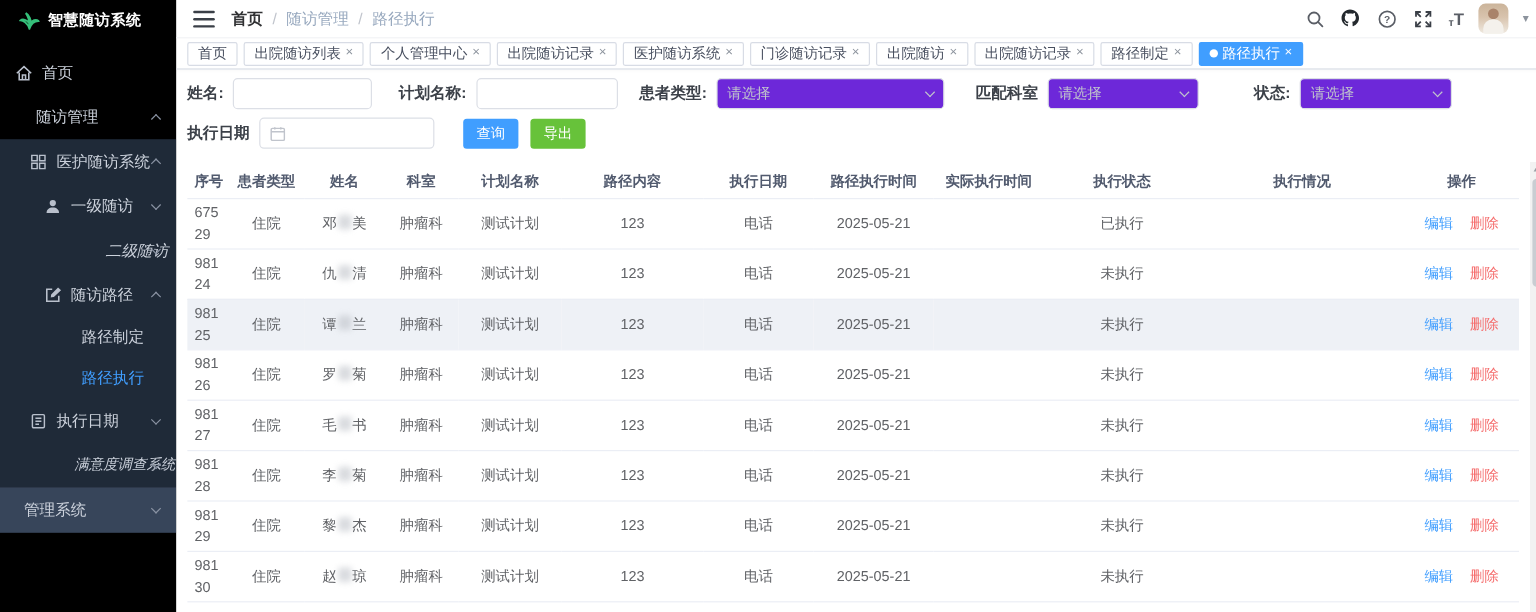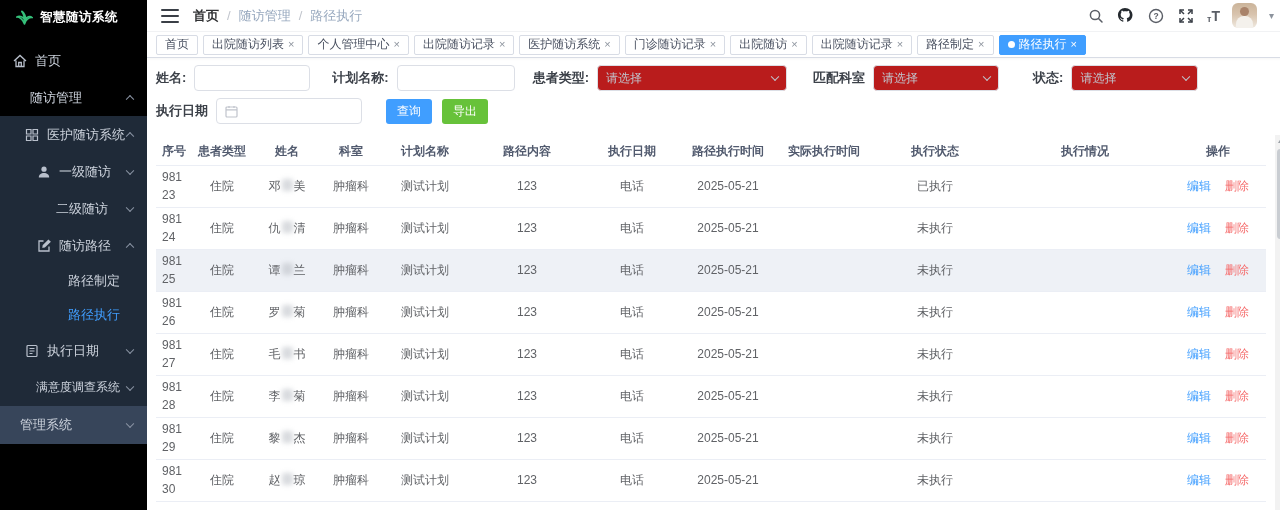--- a/index.html
+++ b/index.html
@@ -12,23 +12,23 @@
   .logo-row { height:34px; display:flex; align-items:center; padding-left:16px; gap:7px; }
   .logo-title { color:#fff; font-size:12.5px; font-weight:bold; letter-spacing:.5px; }
   .menu-item { height:37px; display:flex; align-items:center; position:relative; color:#ccd2dc; font-size:13px; cursor:pointer; }
   .menu-item .mi-icon { width:14px; height:14px; display:inline-flex; margin-right:8px; flex-shrink:0; }
   .menu-item .arrow { position:absolute; right:14px; top:50%; width:6px; height:6px; border-right:1.4px solid #8a93a3; border-bottom:1.4px solid #8a93a3; }
   .arrow.down { transform:translateY(-70%) rotate(45deg); }
   .arrow.up   { transform:translateY(-30%) rotate(-135deg); }
   .lv1  { padding-left:13px; }
   .lv1b { padding-left:30px; }
   .lv2  { padding-left:25px; }
-  .lv2t { padding-left:36px; }
+  .lv2t { padding-left:62px;font-style:italic; }
   .lv3  { padding-left:37px; }
-  .lv3t { padding-left:56px; }
+  .lv3t { padding-left:88px;font-style:italic; }
   .lv4  { padding-left:68px; height:34px; }
   .dark-block { background:#1f2a38; }
   .light-row { background:#37455a; height:38px;padding-left:20px; }
   .menu-item.active { color:#409eff; }
   .mi-small { font-size:12px; }
 
   
   .main { flex:1; display:flex; flex-direction:column; position:relative; background:#fff; }
 
   .navbar { height:32px; display:flex; align-items:center; padding:0 12px 0 14px; border-bottom:1px solid #f2f3f5; }
@@ -55,21 +55,21 @@
   .tab.active .x { color:#fff; }
   .tab .dot { width:7px; height:7px; border-radius:50%; background:#fff; display:inline-block; }
 
   
   .filters { padding:7px 9px 0 9px; }
   .f-row { display:flex; align-items:center; margin-bottom:7px; }
   .f-label { font-size:13px; color:#3c4149; font-weight:600; margin-right:8px; white-space:nowrap; }
   .f-input { height:26px; border:1px solid #dcdfe6; border-radius:4px; background:#fff; outline:none; padding:0 8px; font-size:12px; color:#606266; }
   .w-name { width:116px; margin-right:22px; }
   .w-plan { width:118px; margin-right:18px; }
-  .select { height:26px; border:1px solid #dcdfe6; border-radius:4px; background:#b91c1c; display:inline-flex; align-items:center; padding:0 8px; font-size:12px; color:#c0c4cc; position:relative; cursor:pointer; }
+  .select { height:26px; border:1px solid #dcdfe6; border-radius:4px; background:#6d28d9; display:inline-flex; align-items:center; padding:0 8px; font-size:12px; color:#c0c4cc; position:relative; cursor:pointer; }
   .select .sel-arrow { position:absolute; right:8px; top:50%; width:6px; height:6px; border-right:1.3px solid #c0c4cc; border-bottom:1.3px solid #c0c4cc; transform:translateY(-70%) rotate(45deg); }
   .w-ptype { width:190px; margin-right:26px; }
   .w-dept { width:126px; margin-right:18px; }
   .w-status { width:127px; }
   .date-input { width:146px; height:26px; border:1px solid #dcdfe6; border-radius:4px; display:inline-flex; align-items:center; padding:0 8px; gap:6px; margin-right:24px; }
   .btn { height:25px; padding:0 11px; border:none; border-radius:3px; color:#fff; font-size:12px; cursor:pointer; }
   .btn-primary { background:#409eff; margin-right:10px; }
   .btn-success { background:#67c23a; }
 
   
@@ -290,21 +290,21 @@
         <span class="f-label">患者类型:</span>
         <span class="select w-ptype">
           <span>请选择</span>
           <span class="sel-arrow"></span>
         </span>
         <span class="f-label">匹配科室</span>
         <span class="select w-dept">
           <span>请选择</span>
           <span class="sel-arrow"></span>
         </span>
-        <span class="f-label" style="margin-left:16px;">状态:</span>
+        <span class="f-label" style="margin-left:28px;">状态:</span>
         <span class="select w-status">
           <span>请选择</span>
           <span class="sel-arrow"></span>
         </span>
       </div>
       <div class="f-row">
         <span class="f-label">执行日期</span>
         <span class="date-input">
           <span>
             <svg width="13" height="13" viewBox="0 0 13 13">
@@ -346,21 +346,21 @@
               <th>路径执行时间</th>
               <th>实际执行时间</th>
               <th>执行状态</th>
               <th>执行情况</th>
               <th>操作</th>
             </tr>
           </thead>
         <tbody id="tbody">
             <tr>
               <td class="al">
-                <div class="seq">98123</div>
+                <div class="seq">67529</div>
               </td>
               <td>住院</td>
               <td><span>邓</span><span class="blurchar"></span><span>美</span></td>
               <td>肿瘤科</td>
               <td>测试计划</td>
               <td>123</td>
               <td>电话</td>
               <td>2025-05-21</td>
               <td></td>
               <td>已执行</td>

